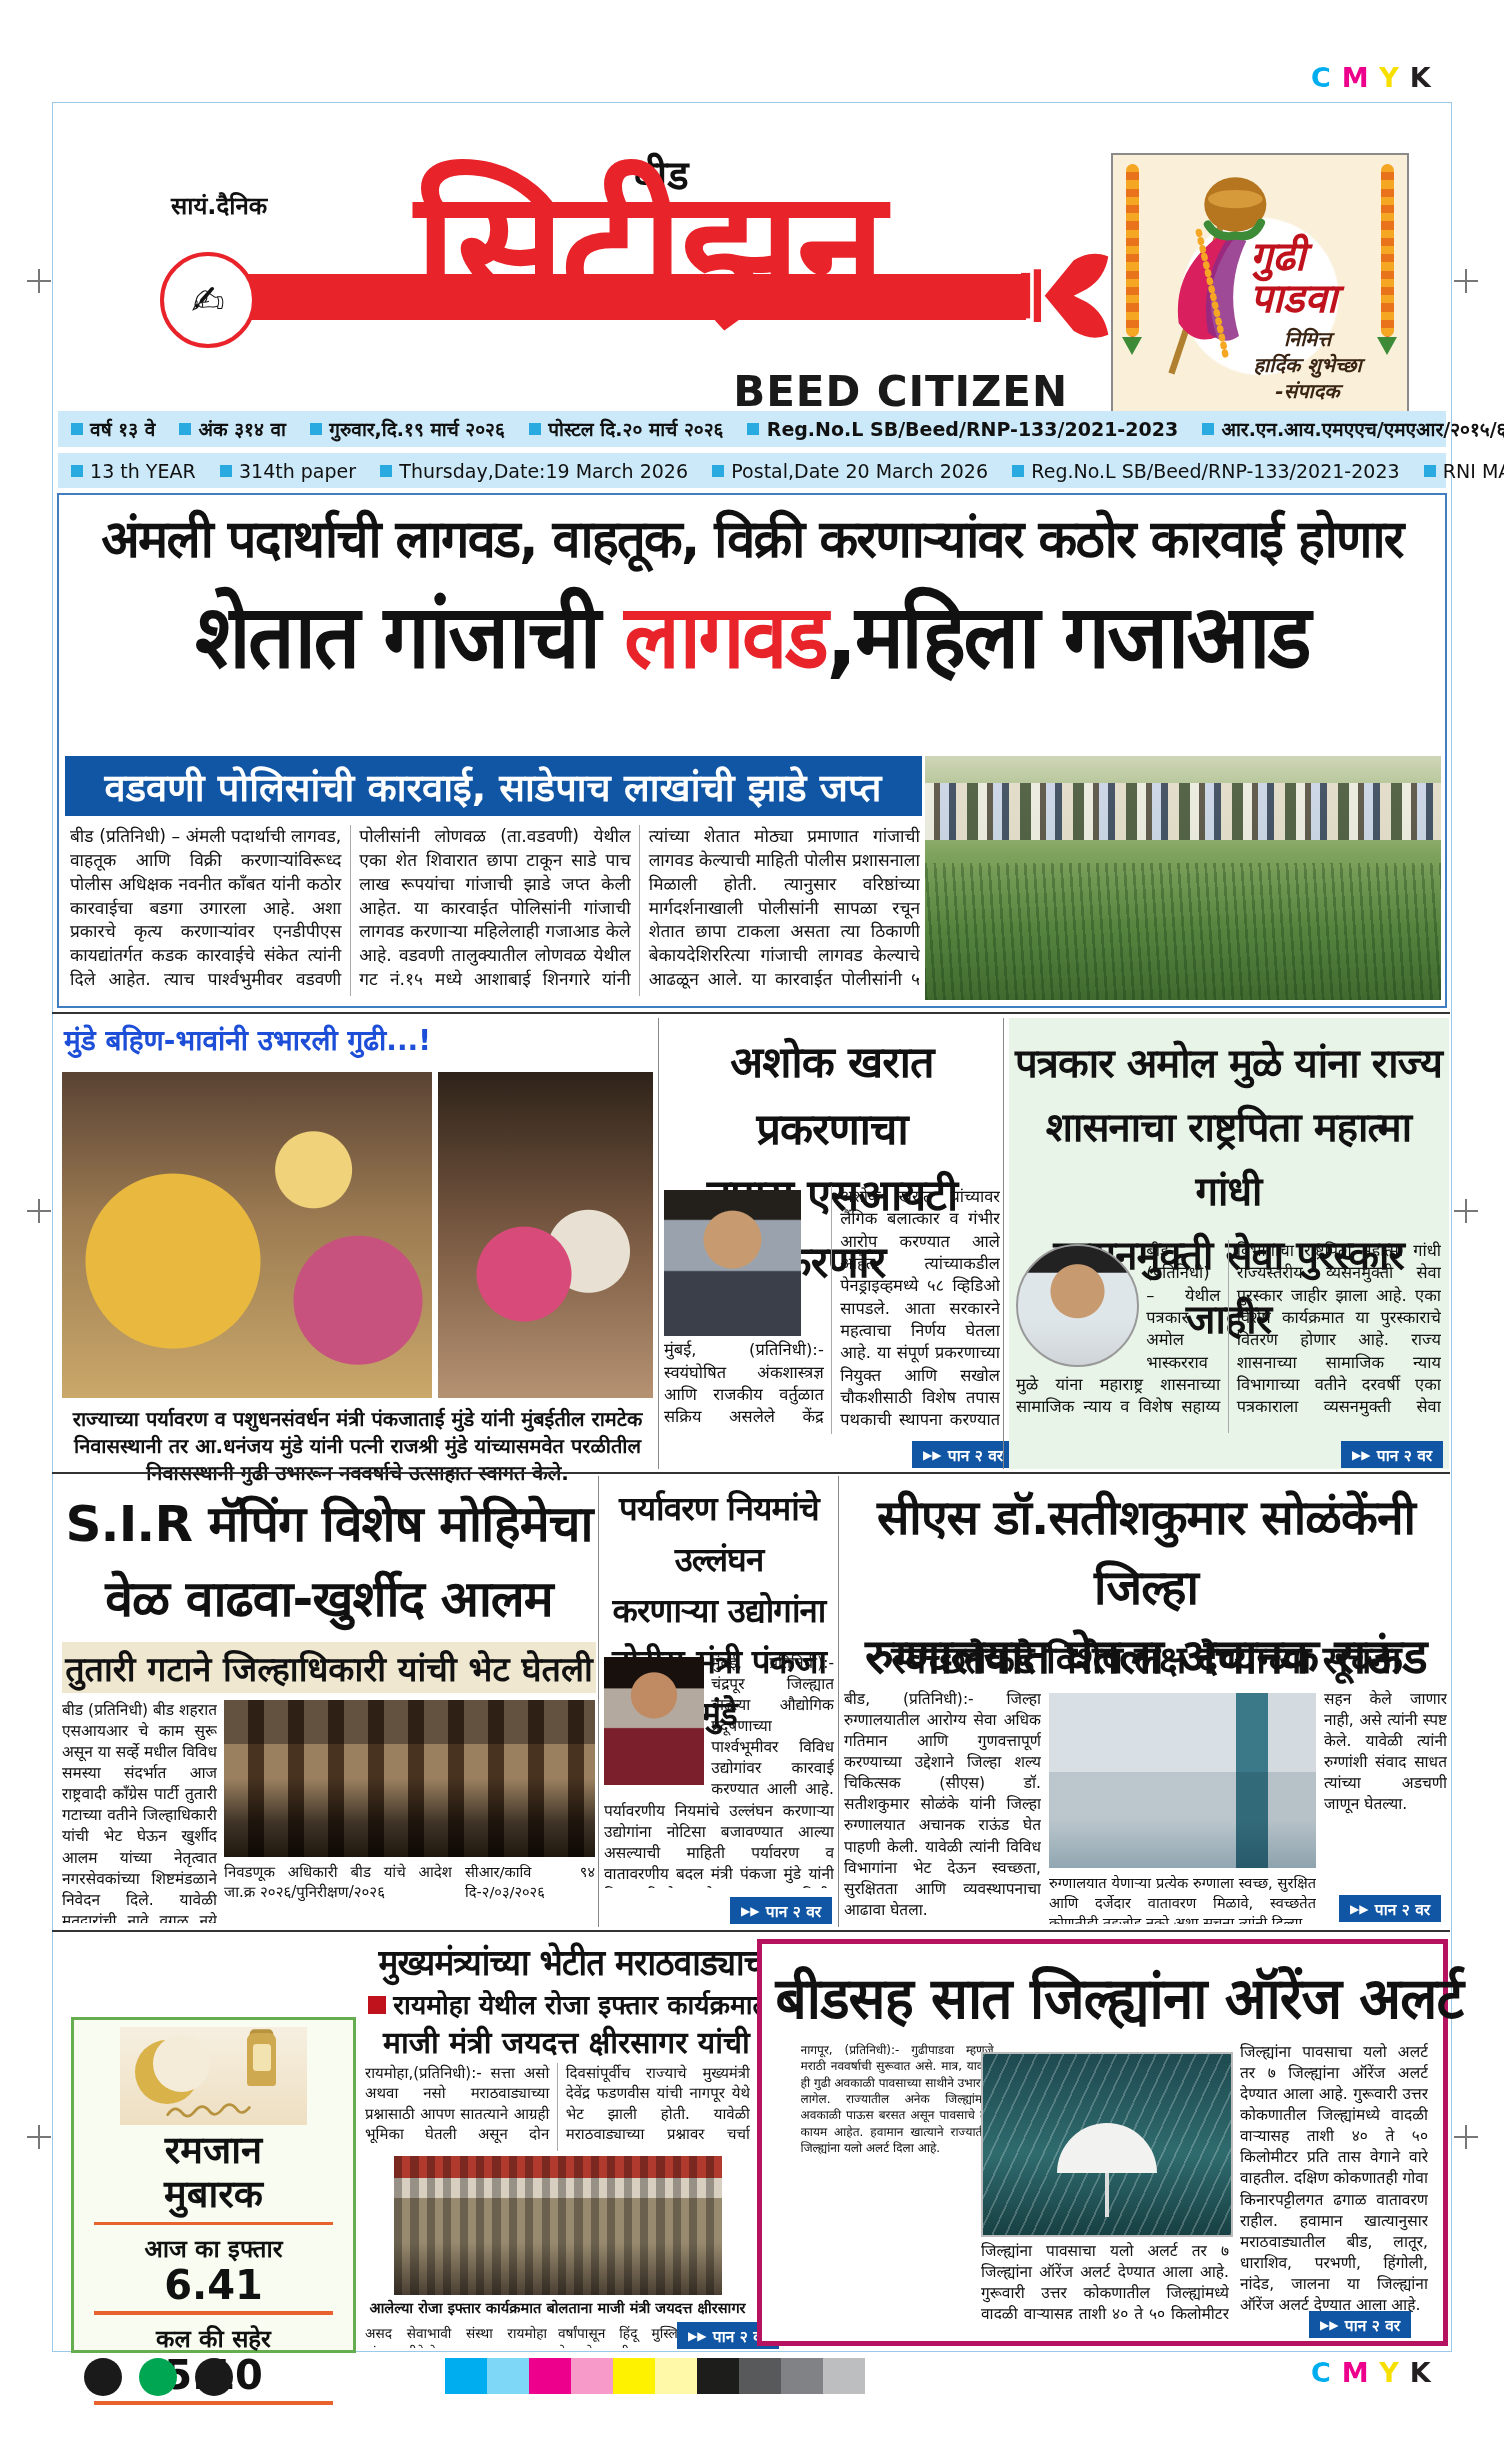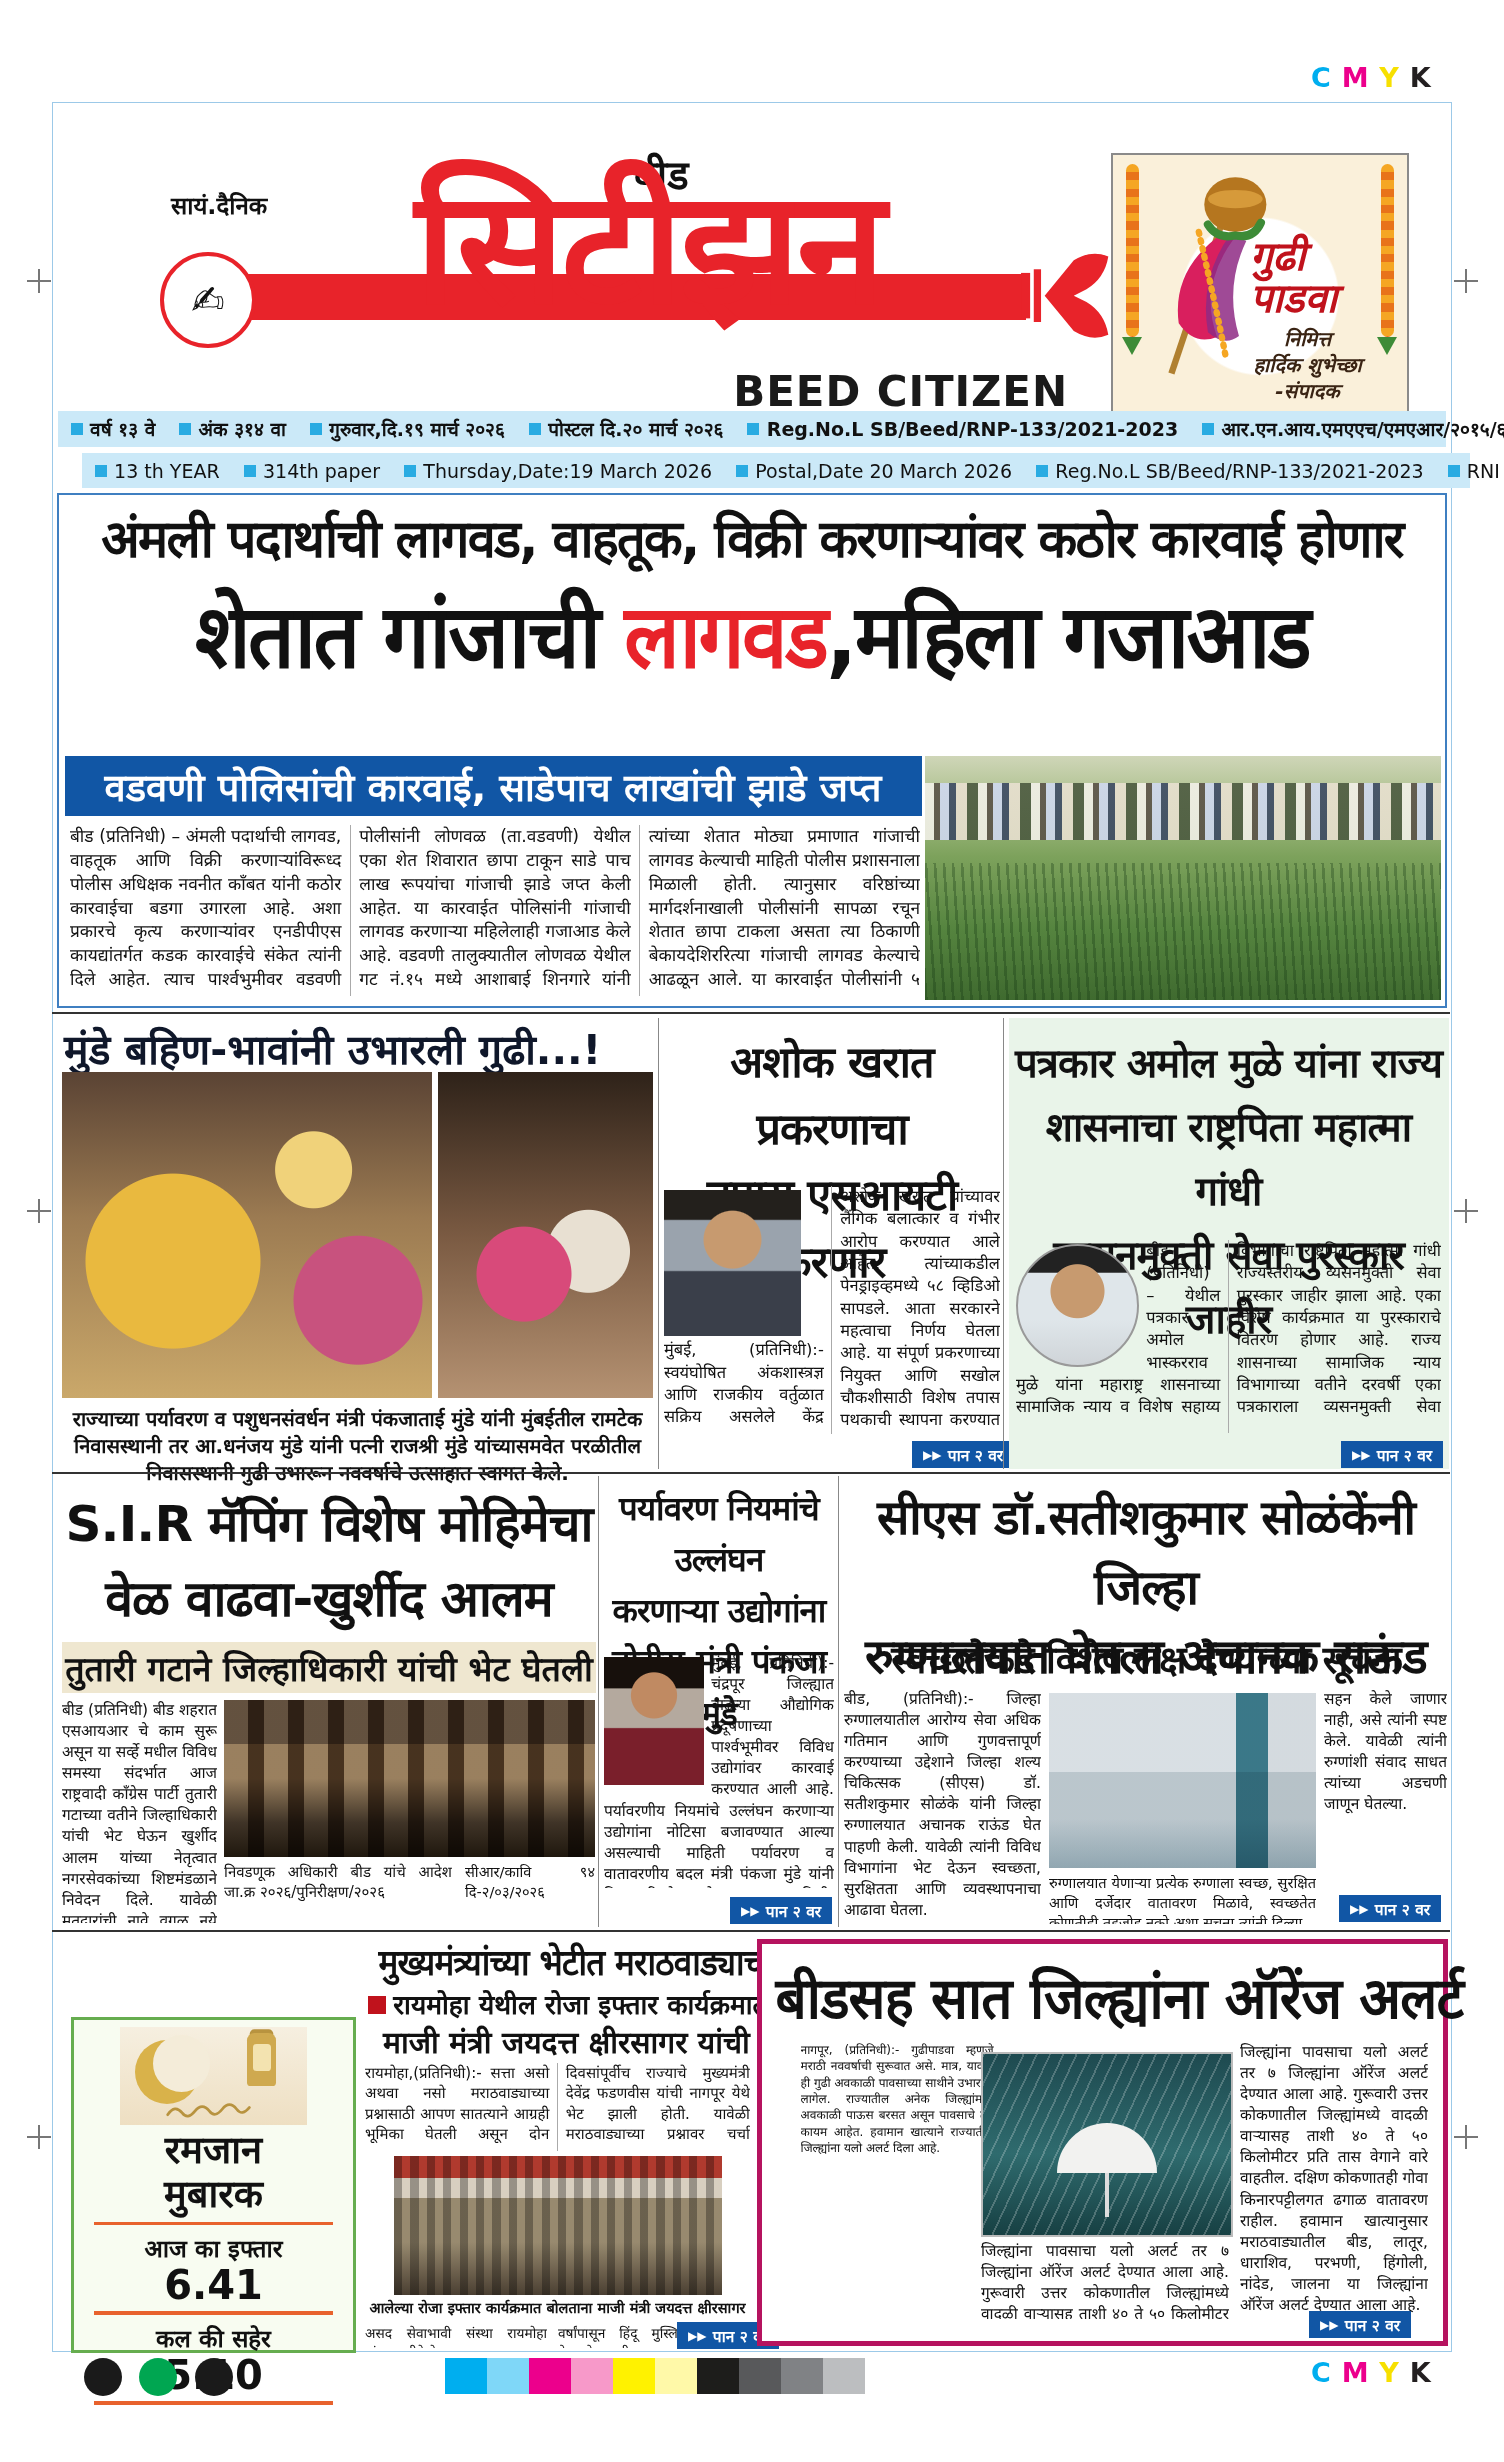--- a/index.html
+++ b/index.html
@@ -34,21 +34,21 @@
   .garland{position:absolute;top:9px;width:13.7px;height:173px;
            background:repeating-linear-gradient(180deg,#f5a623 0 8.2px,#e8731a 8.2px 16.4px);border-radius:7.3px;}
   .garland::after{content:"";position:absolute;left:-3.6px;top:173px;border-left:10px solid transparent;
                   border-right:10px solid transparent;border-top:18px solid #3d8b37;}
   .greet .g-title{position:absolute;left:137px;top:80px;font-size:40px;line-height:1.05;font-weight:bold;color:#c0121c;}
   .greet .g-sub{position:absolute;left:108px;top:171px;width:173px;text-align:center;font-size:20px;font-weight:bold;color:#3a2414;line-height:1.3;}
   
   .dlbar{position:absolute;left:58px;width:1388px;background:#cbe9f8;display:flex;align-items:center;
          padding:0 12.8px;box-sizing:border-box;gap:0;}
   .dl1{top:411px;height:36px;}
-  .dl2{top:453px;height:35px;margin-left:24px;}
+  .dl2{top:453px;height:35px;}
   .dl-item{display:flex;align-items:center;margin-right:24px;white-space:nowrap;}
   .dl1 .dl-item{font-size:19px;font-weight:bold;}
   .dl2 .dl-item{font-size:19px;}
   .sq{display:inline-block;width:12px;height:12px;background:#29abe2;margin-right:7.3px;flex:0 0 auto;}
   
   .leadbox{position:absolute;left:57px;top:493px;width:1390px;height:515px;border:2.7px solid #3f7fc1;box-sizing:border-box;background:#fff;}
   .kicker{position:absolute;left:0;top:5.5px;width:100%;text-align:center;font-size:52px;font-weight:bold;
           letter-spacing:-1.8px;white-space:nowrap;transform:scaleX(.97);}
   .bighl{position:absolute;left:0;top:78px;width:100%;text-align:center;font-size:88px;font-weight:bold;
          letter-spacing:-2.7px;white-space:nowrap;transform:scaleX(.93);}
@@ -60,21 +60,21 @@
   .leadphoto::before{content:"";position:absolute;top:27px;left:0;right:0;height:57px;opacity:.9;
      background:repeating-linear-gradient(90deg,#f2f0e8 0 9px,#5a5248 9px 14.6px,#cfd8ef 14.6px 24px,#3c4a63 24px 31px,#e8e0d0 31px 42px,#4c5a40 42px 53px);}
   .leadphoto::after{content:"";position:absolute;bottom:0;left:0;right:0;height:137px;opacity:.55;
      background:repeating-linear-gradient(86deg,rgba(15,50,15,.55) 0 2.7px,transparent 2.7px 9px);}
   .leadbody{position:absolute;left:11px;top:330px;width:850px;height:171px;overflow:hidden;
             font-size:17.3px;line-height:1.38;text-align:justify;column-count:3;column-gap:18px;column-rule:0.9px solid #aaa;}
   
   .hrule{position:absolute;left:52px;width:1398px;height:1.8px;background:#333;}
   .vrule{position:absolute;width:0.9px;background:#888;}
   
-  .hl-red{color:#0f172a;font-weight:bold;font-size:41px;white-space:nowrap;}
+  .hl-red{color:#1d4ed8;font-weight:bold;font-size:28px;white-space:nowrap;}
   .hl-c{font-weight:bold;text-align:center;letter-spacing:-0.9px;}
   .bodytxt{font-size:16.4px;line-height:1.36;text-align:justify;overflow:hidden;}
   .cols2{column-count:2;column-gap:16.4px;column-rule:0.9px solid #aaa;}
   .photo{position:absolute;overflow:hidden;background:#ccc;}
   .caption{font-size:20px;font-weight:bold;text-align:center;line-height:1.35;}
   .more{position:absolute;background:#1156a5;color:#fff;font-weight:bold;font-size:15.5px;
         padding:2.7px 11px;display:flex;gap:6.4px;align-items:center;white-space:nowrap;}
   .more .arr{font-size:12px;line-height:1;}
   .inphoto{float:left;margin:3.6px 7.3px 3.6px 0;}
   

